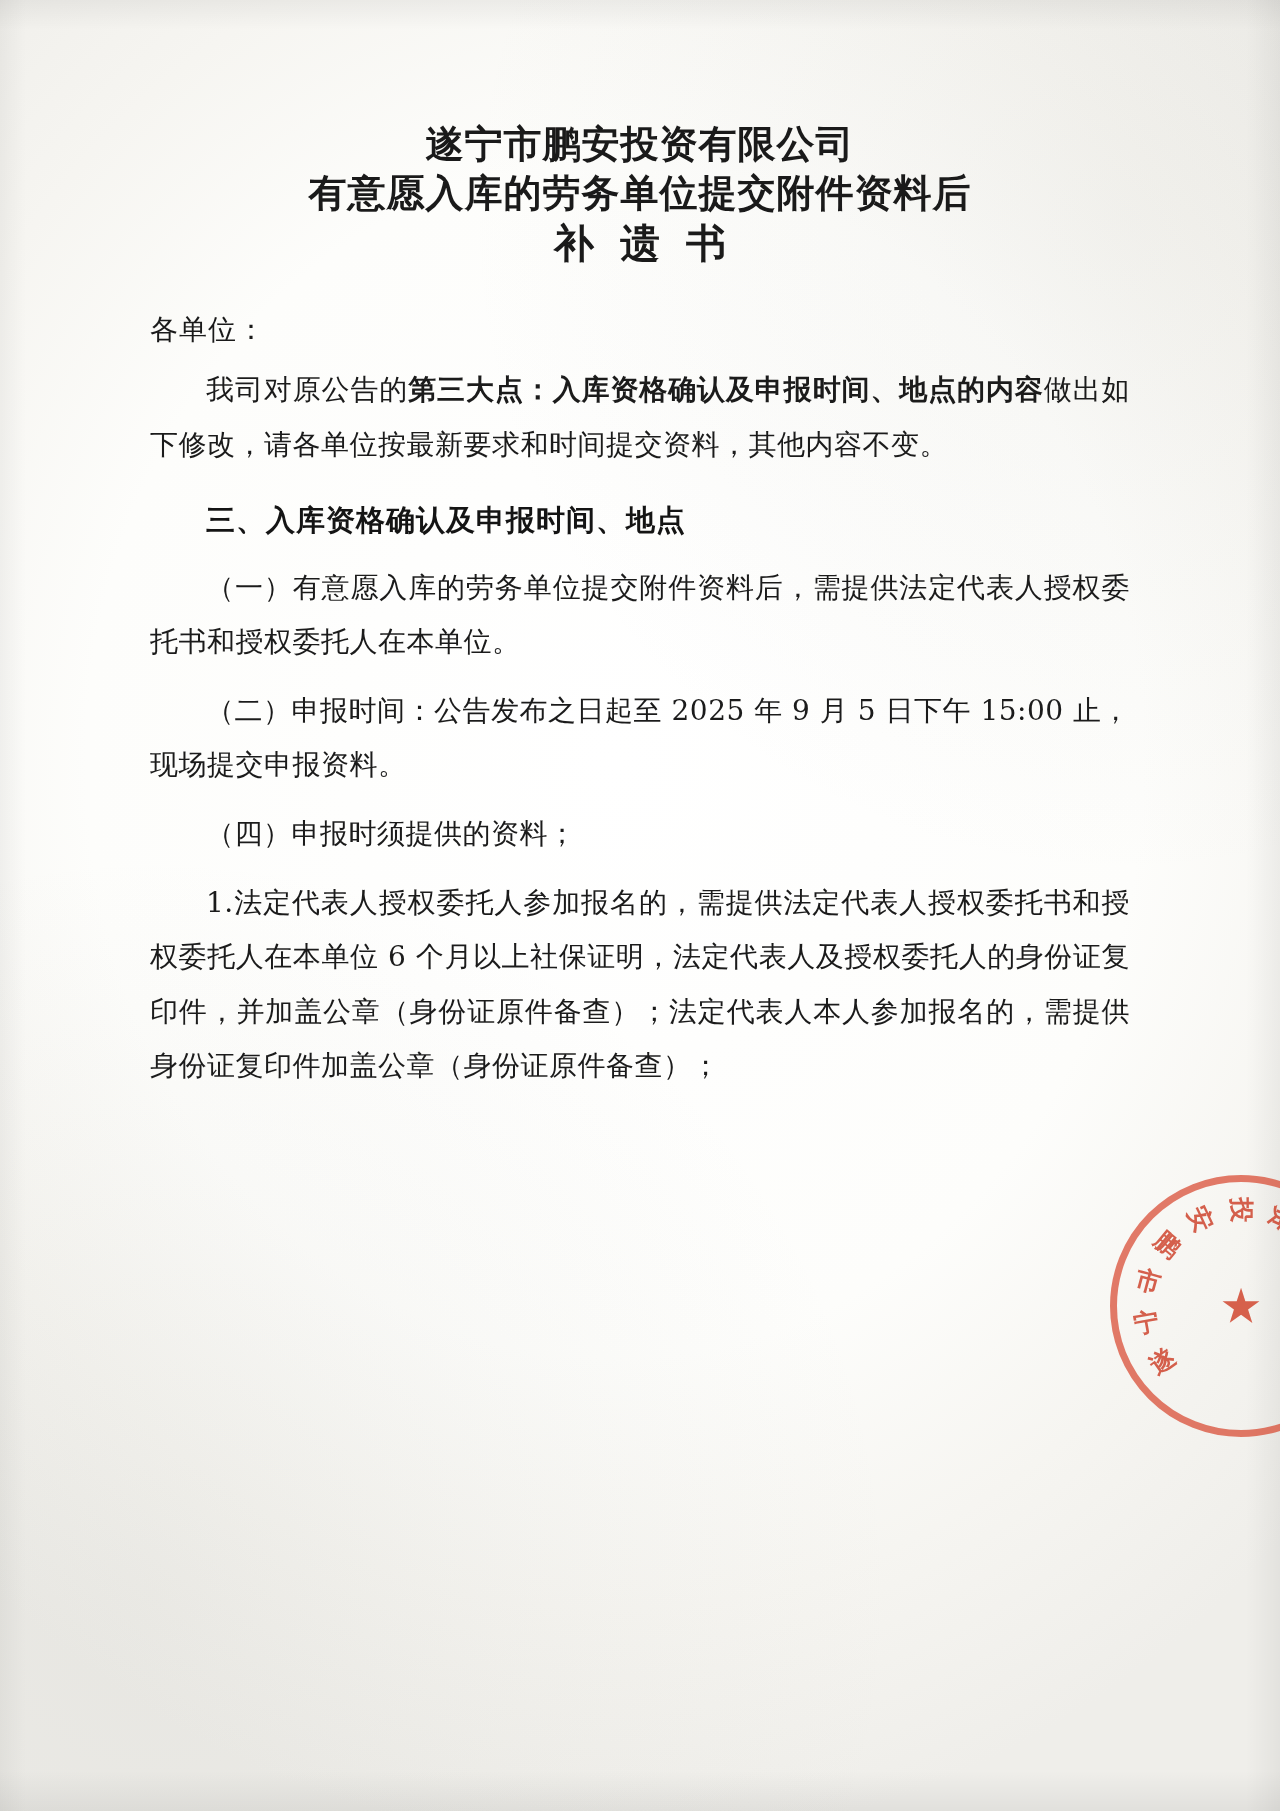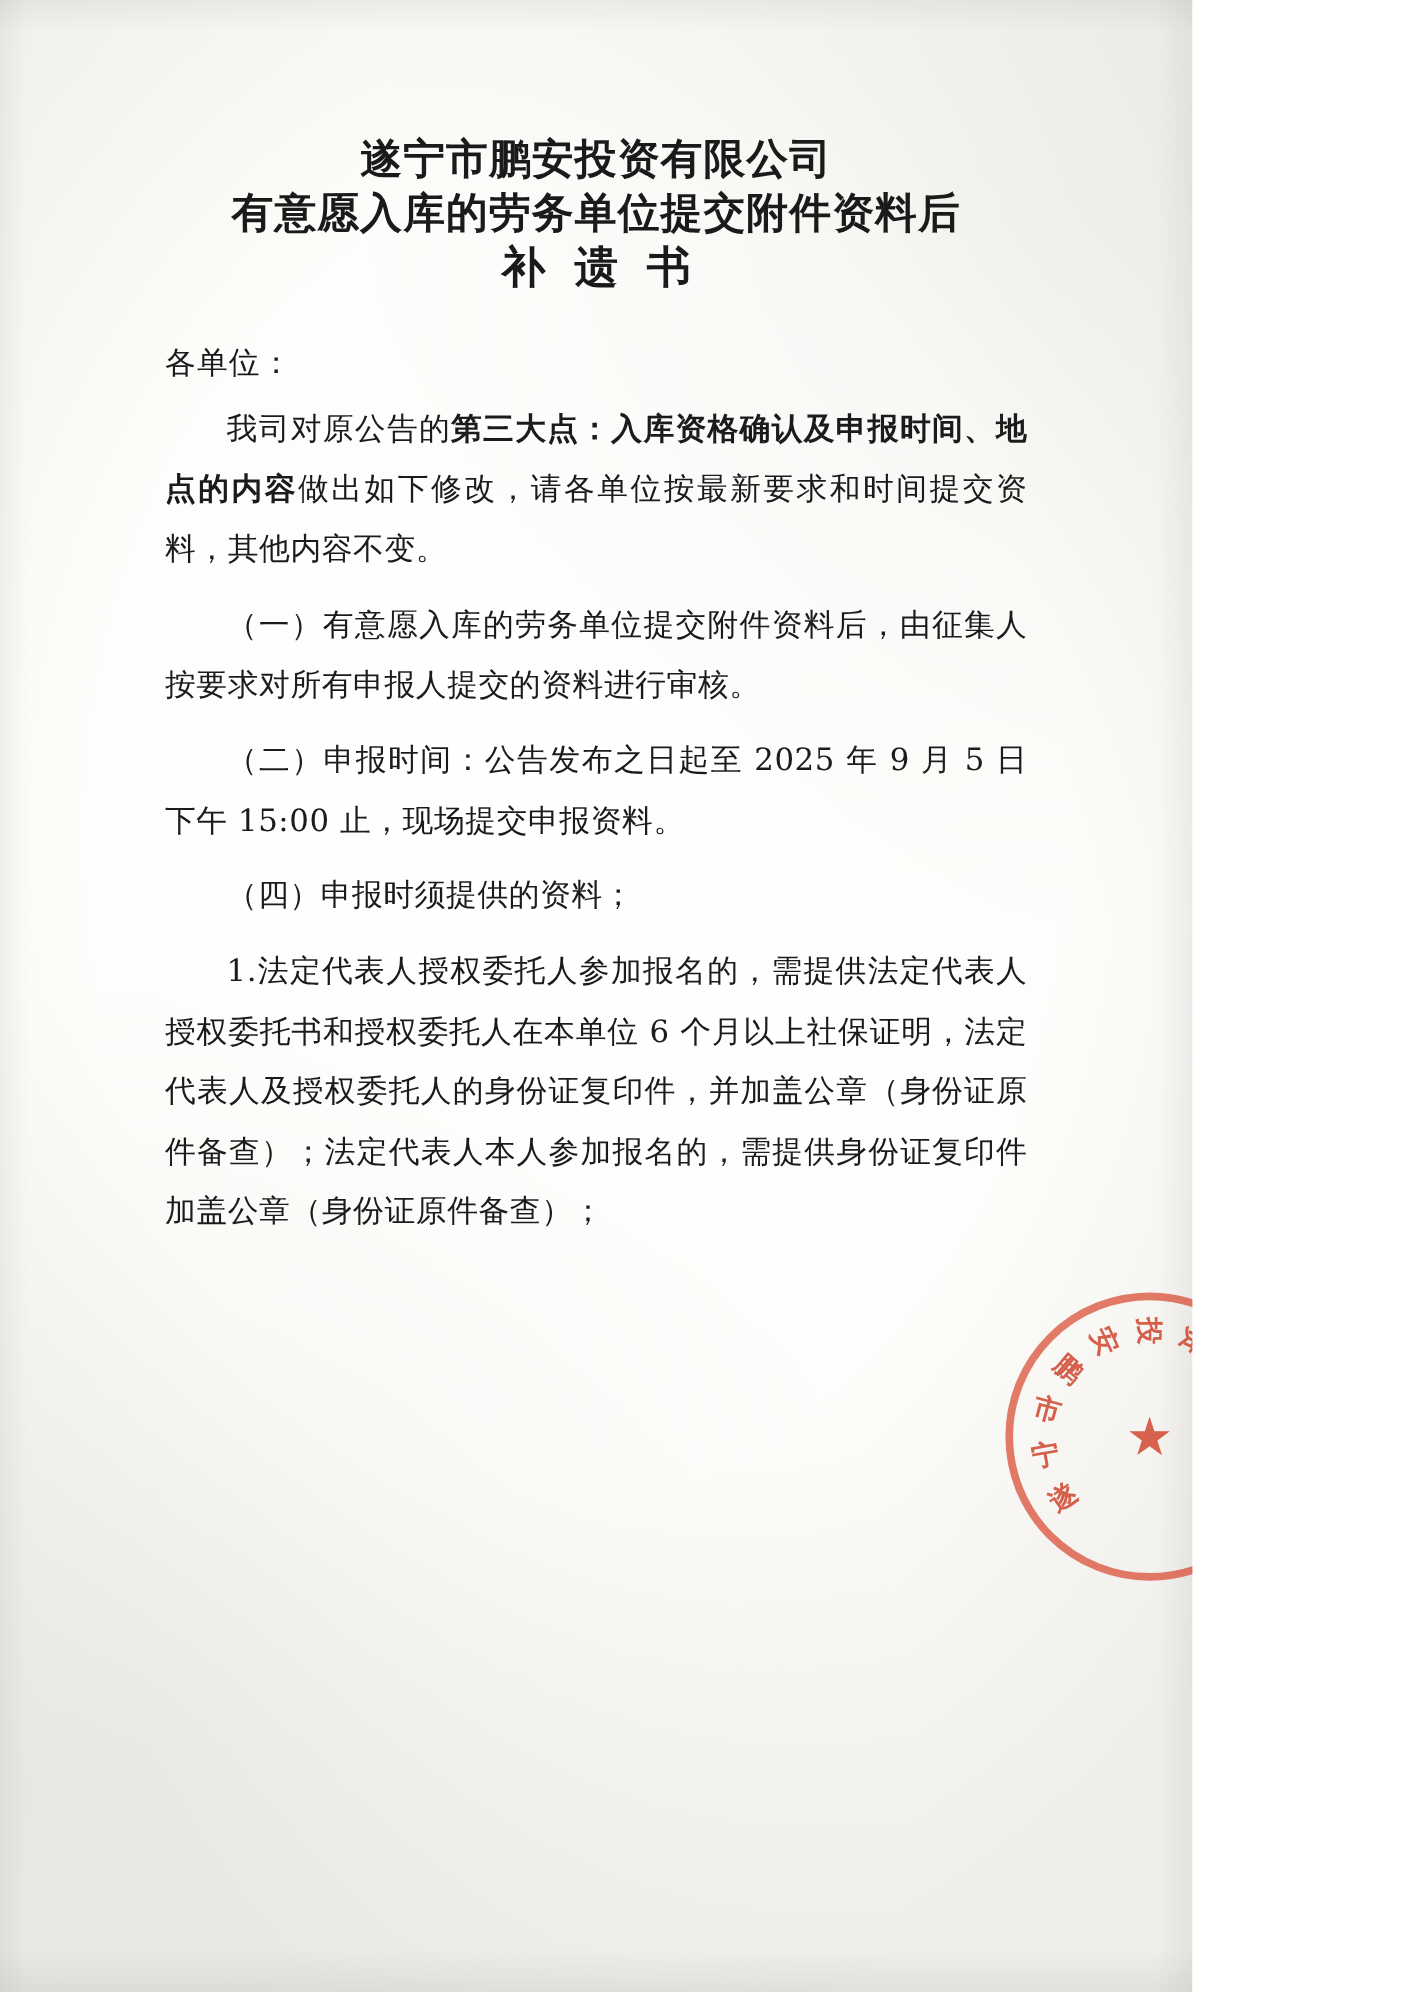--- a/index.html
+++ b/index.html
@@ -10,21 +10,21 @@
     width: 1280px;
     height: 1811px;
     background: #ffffff;
     font-family: "DejaVu Serif", "Liberation Serif", serif;
     overflow: hidden;
   }
 
   
   .page {
     position: relative;
-    width: 1084px;
+    width: 1280px;
     height: 1811px;
     background:
       radial-gradient(ellipse 75% 60% at 48% 42%, #ffffff 0%, #fdfdfb 55%, #f6f5f1 78%, #efeeea 100%);
     overflow: hidden;
   }
   .page::before {
     
     content: "";
     position: absolute;
     inset: 0;
@@ -166,22 +166,23 @@
     <div class="title-block">
       <div class="title-line-1">遂宁市鹏安投资有限公司</div>
       <div class="title-line-2">有意愿入库的劳务单位提交附件资料后</div>
       <div class="title-line-3">补遗书</div>
     </div>
 
     <div class="salutation">各单位：</div>
 
     <p class="body indent"><span>我司对原公告的</span><span class="bold-inline">第三大点：入库资格确认及申报时间、地点的内容</span><span>做出如下修改，请各单位按最新要求和时间提交资料，其他内容不变。</span></p>
 
-
-    <p class="body indent">（一）有意愿入库的劳务单位提交附件资料后，由征集人按要求对所有申报人提交的资料进行审核。</p>
+    <h2 class="section">三、入库资格确认及申报时间、地点</h2>
+
+    <p class="body indent">（一）有意愿入库的劳务单位提交附件资料后，需提供法定代表人授权委托书和授权委托人在本单位。</p>
     <p class="body indent para-gap">（二）申报时间：公告发布之日起至 2025 年 9 月 5 日下午 15:00 止，现场提交申报资料。</p>
     <p class="body indent para-gap">（四）申报时须提供的资料；</p>
     <p class="body indent para-gap">1.法定代表人授权委托人参加报名的，需提供法定代表人授权委托书和授权委托人在本单位 6 个月以上社保证明，法定代表人及授权委托人的身份证复印件，并加盖公章（身份证原件备查）；法定代表人本人参加报名的，需提供身份证复印件加盖公章（身份证原件备查）；</p>
 
   </div>
 
   <div class="seal">
     <div class="seal-inner"></div>
     <div class="seal-star">★</div>
     <div class="seal-text" id="seal-text">

